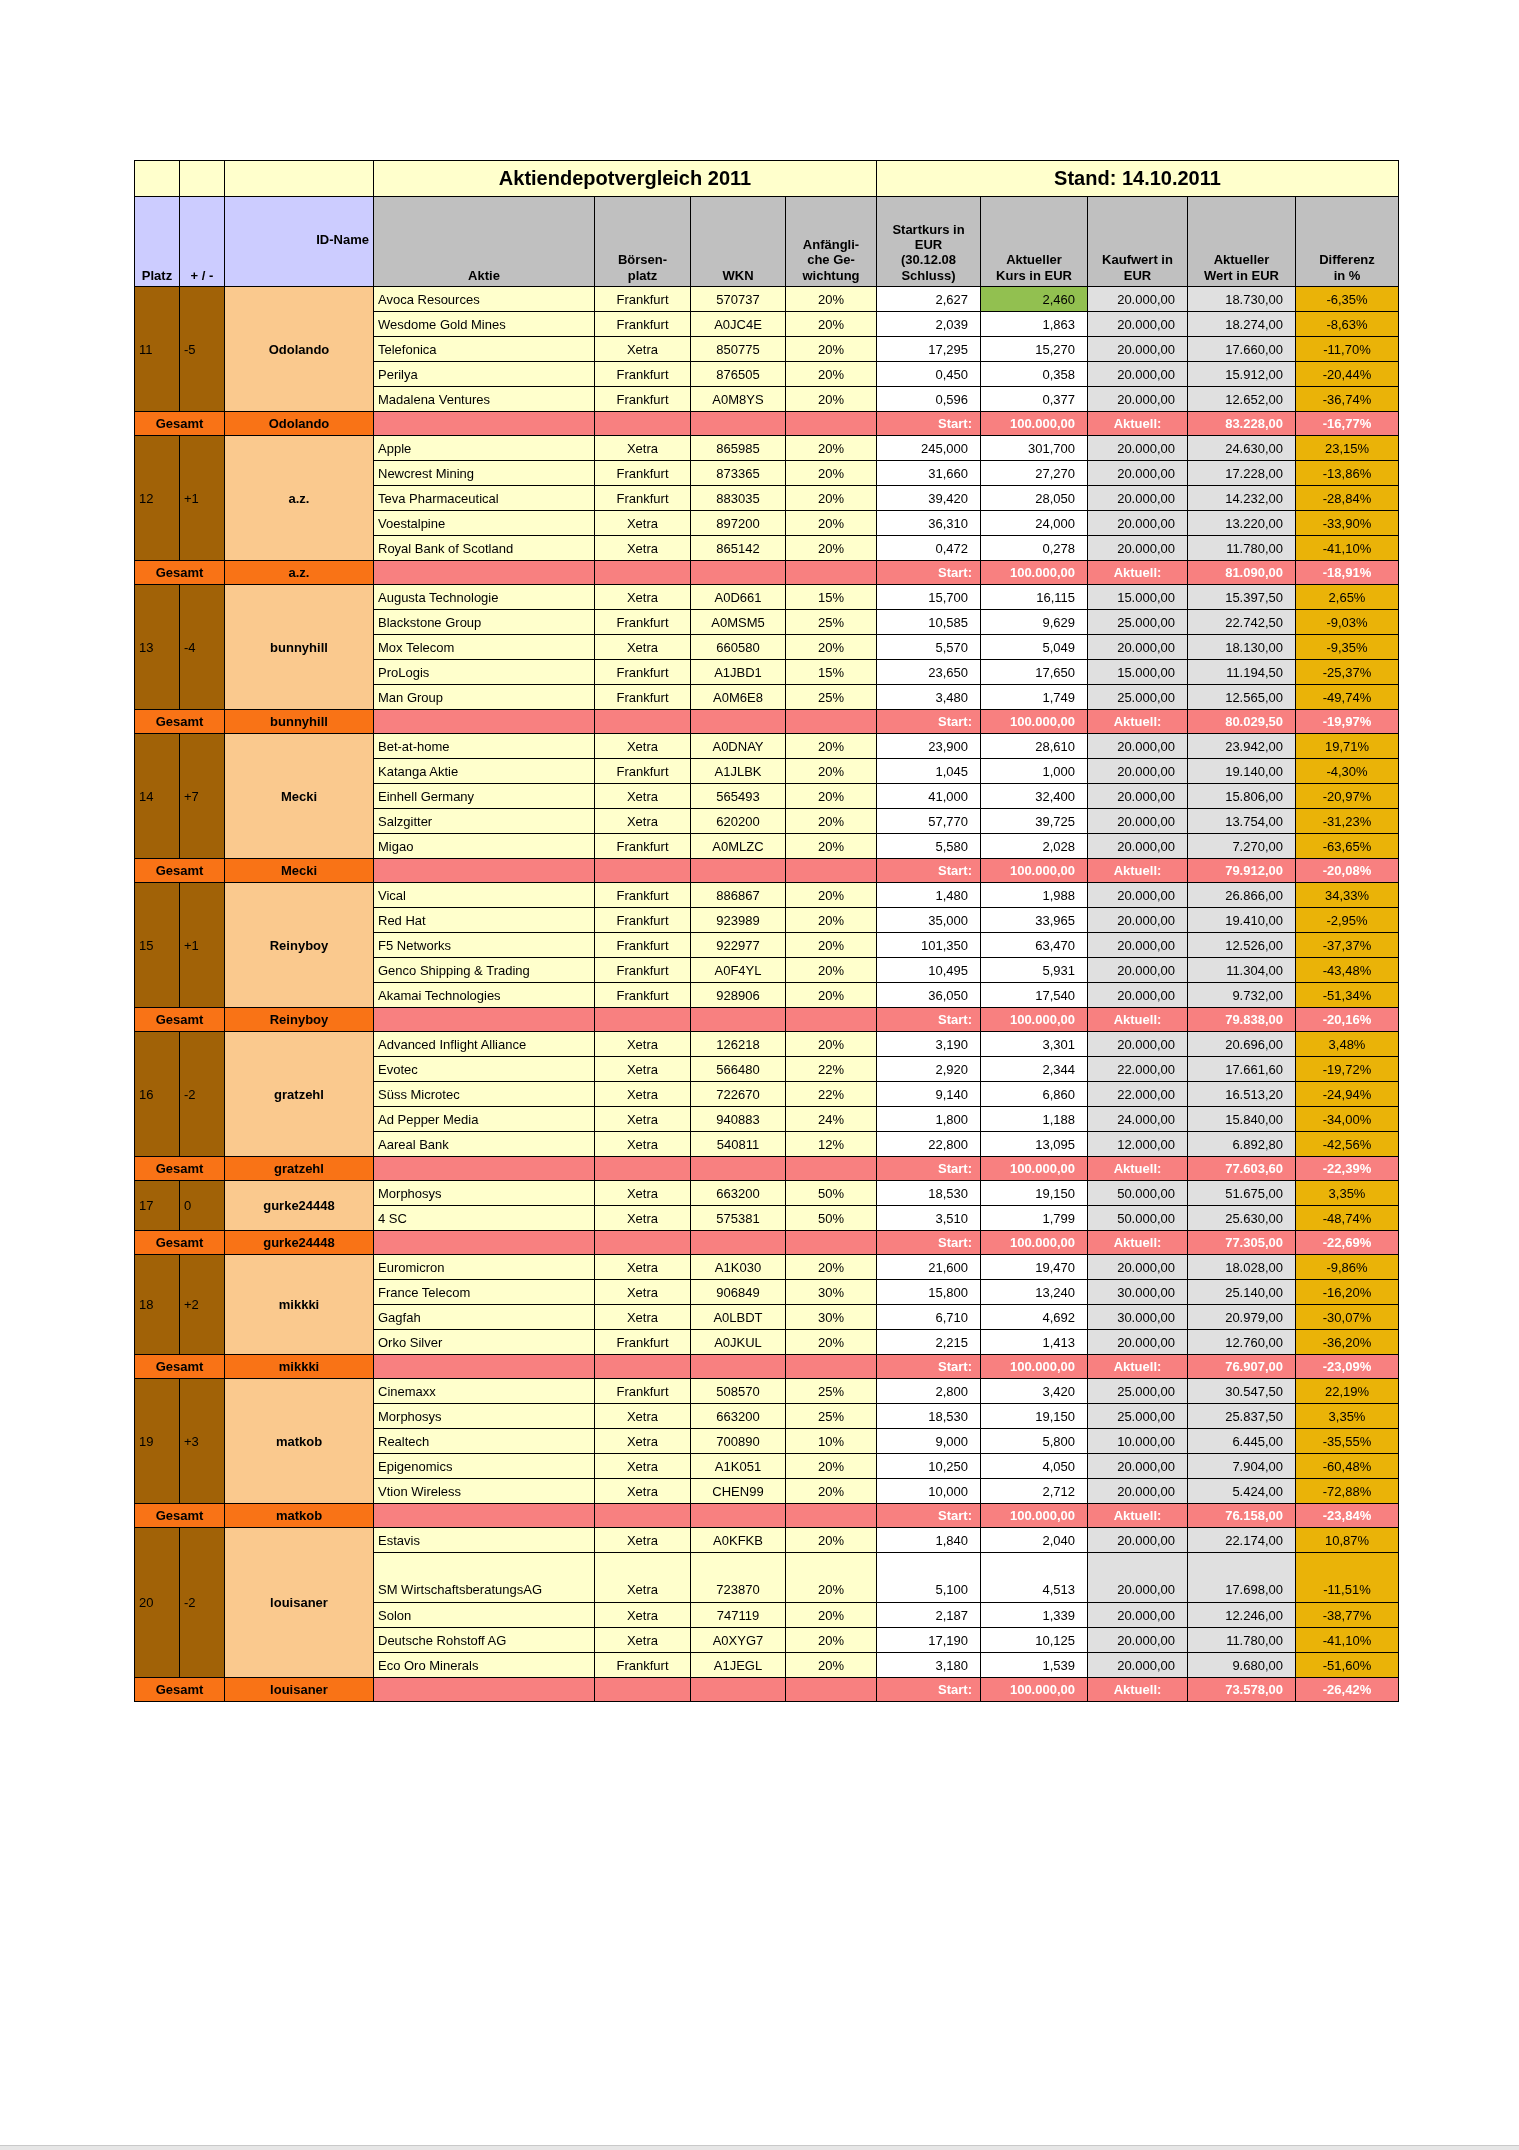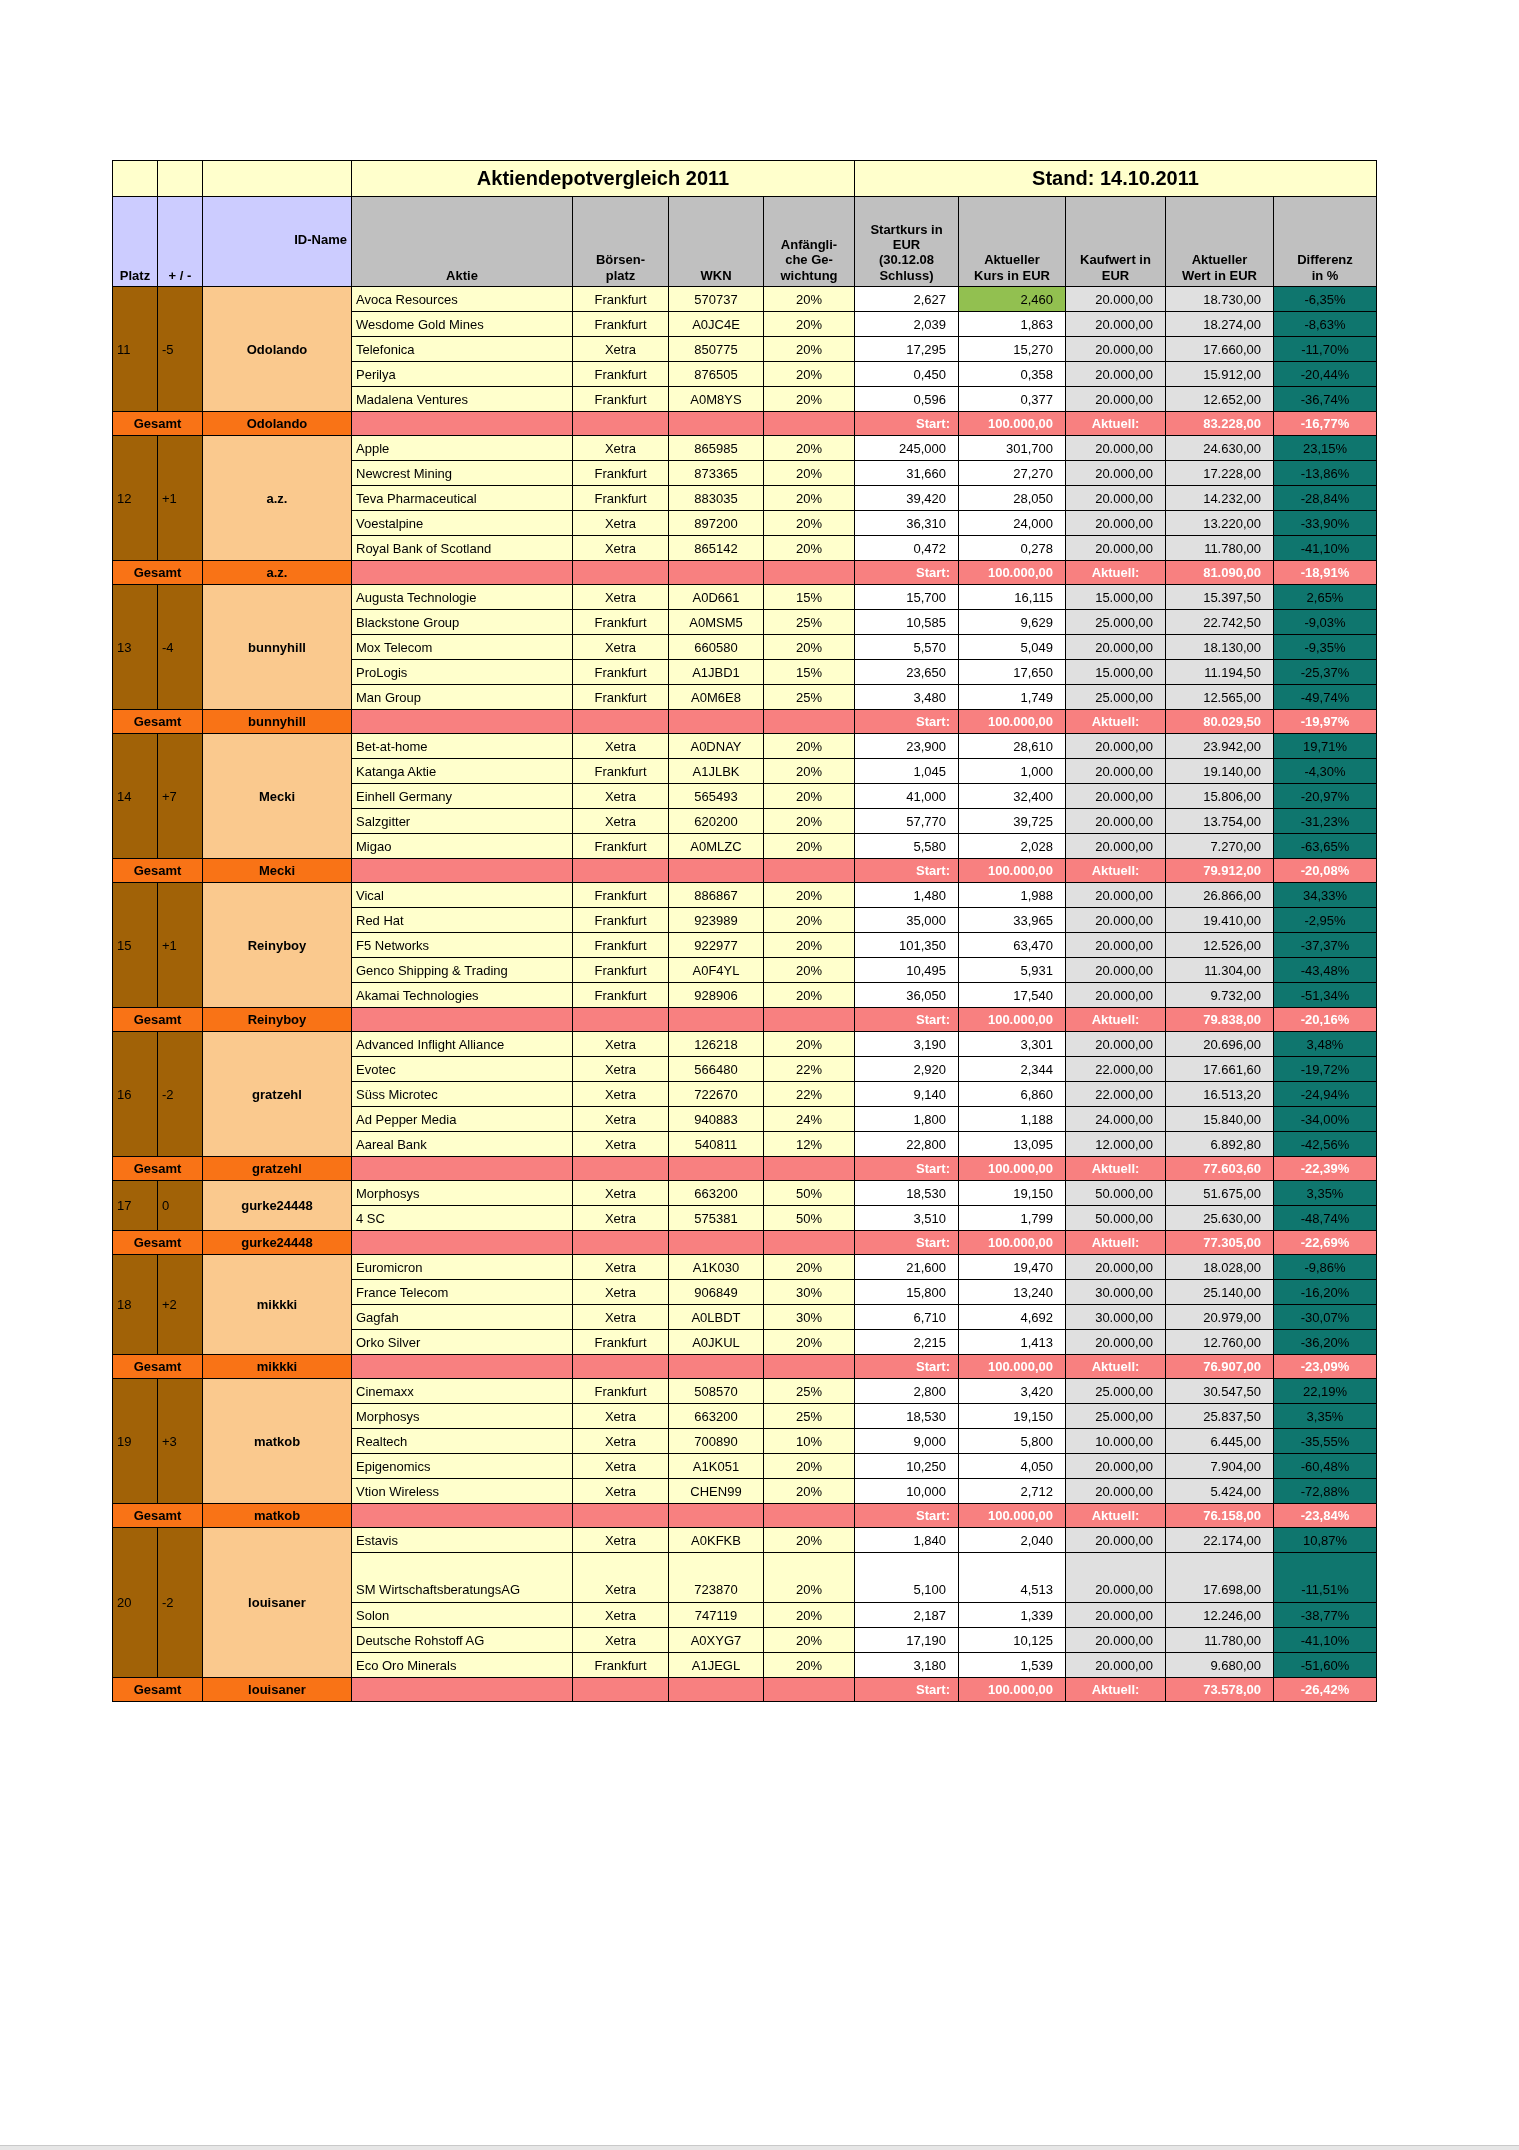--- a/index.html
+++ b/index.html
@@ -1,21 +1,21 @@
 <!DOCTYPE html>
 <html><head>
 <meta charset="utf-8">
 <style>
   * { box-sizing: border-box; margin: 0; padding: 0; }
   html, body { background: #ffffff; }
   body {
     width: 1519px; height: 2150px; position: relative;
     font-family: "Liberation Sans", sans-serif; color: #000;
   }
-  .sheet { position: absolute; left: 112px; top: 160px; }
+  .sheet { position: absolute; left: 134px; top: 160px; }
   table { border-collapse: collapse; table-layout: fixed; }
   td {
     border: 1px solid #000;
     font-size: 13px; color: #000;
     padding: 0 4px; overflow: hidden; white-space: nowrap;
     vertical-align: middle;
   }
   .title-row { height: 36px; }
   .header-row { height: 90px; }
   .data-row { height: 25px; }
@@ -33,21 +33,21 @@
   }
   .c-head.lav { background: #CCCCFF; }
   .c-head.mid { vertical-align: middle; text-align: right; }
 
   .c-rank { background: #a16207; text-align: left; vertical-align: middle; }
   .c-group { background: #FAC98E; font-weight: bold; text-align: center; vertical-align: middle; }
 
   .c-yellow { background: #FFFFCC; }
   .c-white  { background: #FFFFFF; }
   .c-money  { background: #E0E0E0; }
-  .c-diff   { background: #0f766e; }
+  .c-diff   { background: #eab308; }
   .highlight { background: #92C050; margin-top: 16px; }
 
   .c-total-label { background: #f97316; font-weight: bold; text-align: center; }
   .c-red { background: #F88080; color: #fff; font-weight: bold; }
 
   .al { text-align: left; }
   .ac { text-align: center; }
   .ar { text-align: right; padding-right: 12px; }
   .arl { text-align: right; padding-right: 8px; }
 

